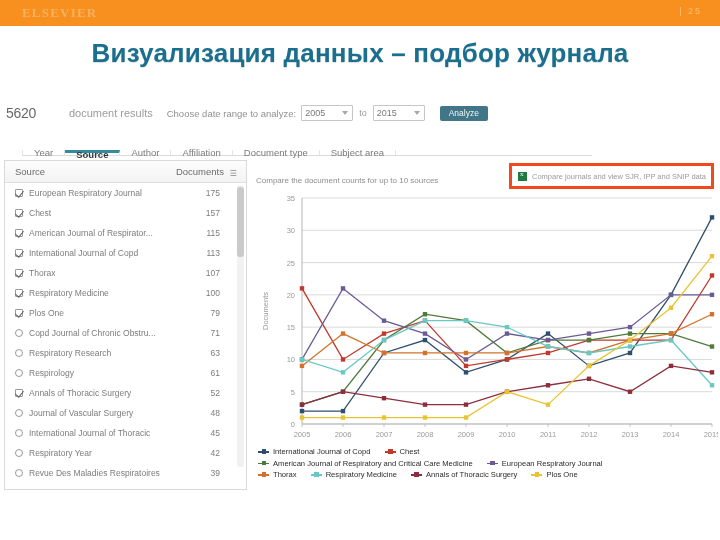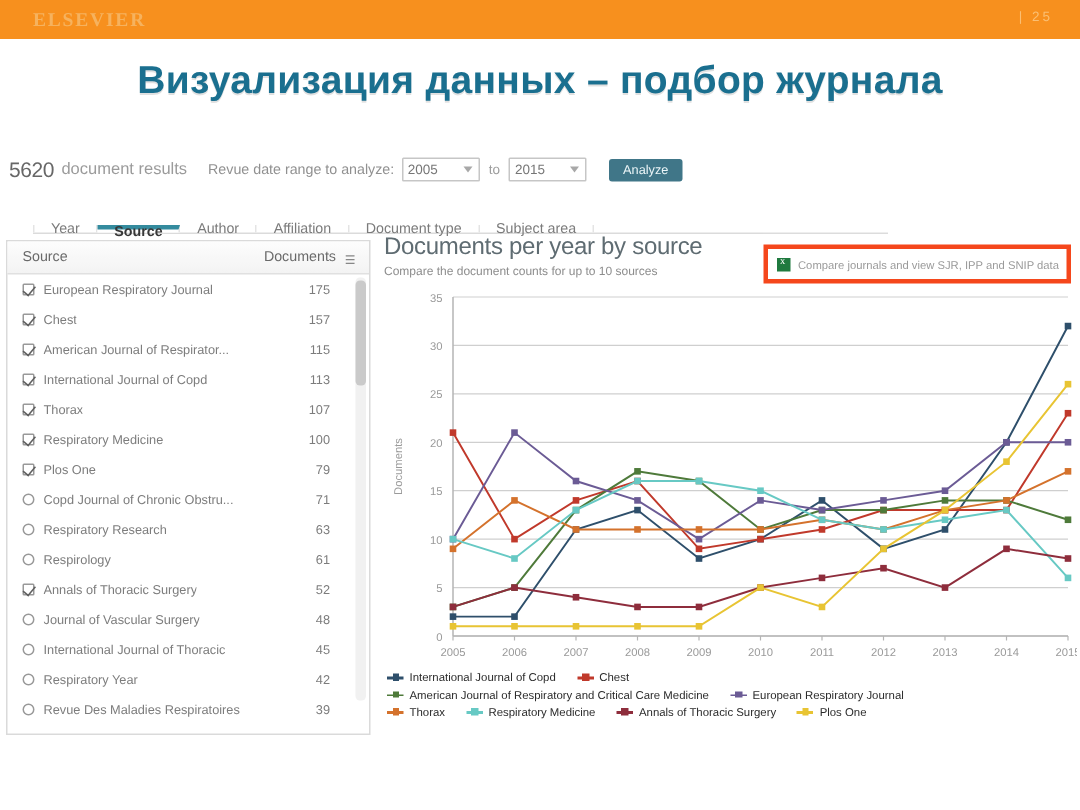--- a/index.html
+++ b/index.html
@@ -48,21 +48,21 @@
   
   .toolbar{
     position:absolute; left:2px; top:8px; width:716px; height:26px;
     display:flex; align-items:center;
     opacity:.85;
   }
   .res-count{
     font-size:14px; color:#4d4d4d; margin-left:4px; margin-right:5px;
     letter-spacing:-.3px;
   }
-  .res-label{ font-size:11px; color:#8a8a8a; margin-right:14px; }
+  .res-label{ font-size:11px; color:#8a8a8a; margin-right:14px;margin-left:28px; }
   .daterange-label{ font-size:9.5px; color:#7d7d7d; margin-right:5px; }
   .year-select{
     width:52px; height:16px; border:1px solid #bdbdbd;
     background:#fff; border-radius:1px;
     font-size:9px; color:#5f5f5f;
     display:flex; align-items:center; padding:0 3px;
     position:relative; margin-right:6px;
   }
   .year-select .caret{
     position:absolute; right:4px; top:5px;
@@ -207,21 +207,21 @@
   <div class="pagemark">| 25</div>
 </div>
 
 <div class="slide-title">Визуализация данных – подбор журнала</div>
 
 <div class="shot">
 
   <div class="toolbar">
     <span class="res-count">5620</span>
     <span class="res-label">document results</span>
-    <span class="daterange-label">Revue date range to analyze:</span>
+    <span class="daterange-label">Choose date range to analyze:</span>
     <span class="year-select">
       <span>2005</span>
       <span class="caret"></span>
     </span>
     <span class="to-label">to</span>
     <span class="year-select">
       <span>2015</span>
       <span class="caret"></span>
     </span>
     <span class="analyze-btn">Analyze</span>
@@ -329,21 +329,20 @@
           <span class="cb round"></span>
           <span class="sp-name">Revue Des Maladies Respiratoires</span>
           <span class="sp-count">39</span>
         </div>
       </div>
     <div class="sp-scroll"></div>
     <div class="sp-thumb"></div>
   </div>
 
   <div class="chart-panel">
-    <div class="chart-title">Documents per year by source</div>
     <div class="chart-sub">Compare the document counts for up to 10 sources</div>
     <div class="compare-box">
       <span class="xlicon"></span>
       <span class="ctext">Compare journals and view SJR, IPP and SNIP data</span>
     </div>
     <div class="plot" id="plot"><svg width="462" height="258">
           <line x1="46" y1="232" x2="456" y2="232" stroke="#cfcfcf" stroke-width="0.8"></line>
           <text x="39" y="235" text-anchor="end" font-size="7.5" fill="#9a9a9a" font-family="&quot;Liberation Sans&quot;, sans-serif">0</text>
           <line x1="46" y1="199.71428571428572" x2="456" y2="199.71428571428572" stroke="#cfcfcf" stroke-width="0.8"></line>
           <text x="39" y="202.71428571428572" text-anchor="end" font-size="7.5" fill="#9a9a9a" font-family="&quot;Liberation Sans&quot;, sans-serif">5</text>

